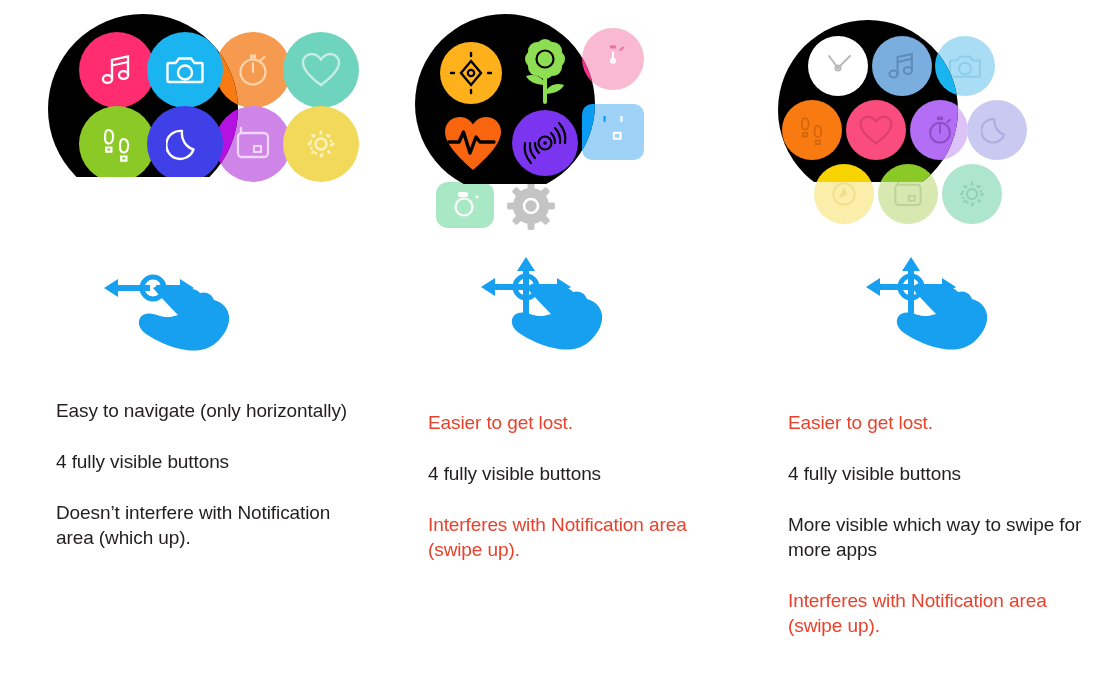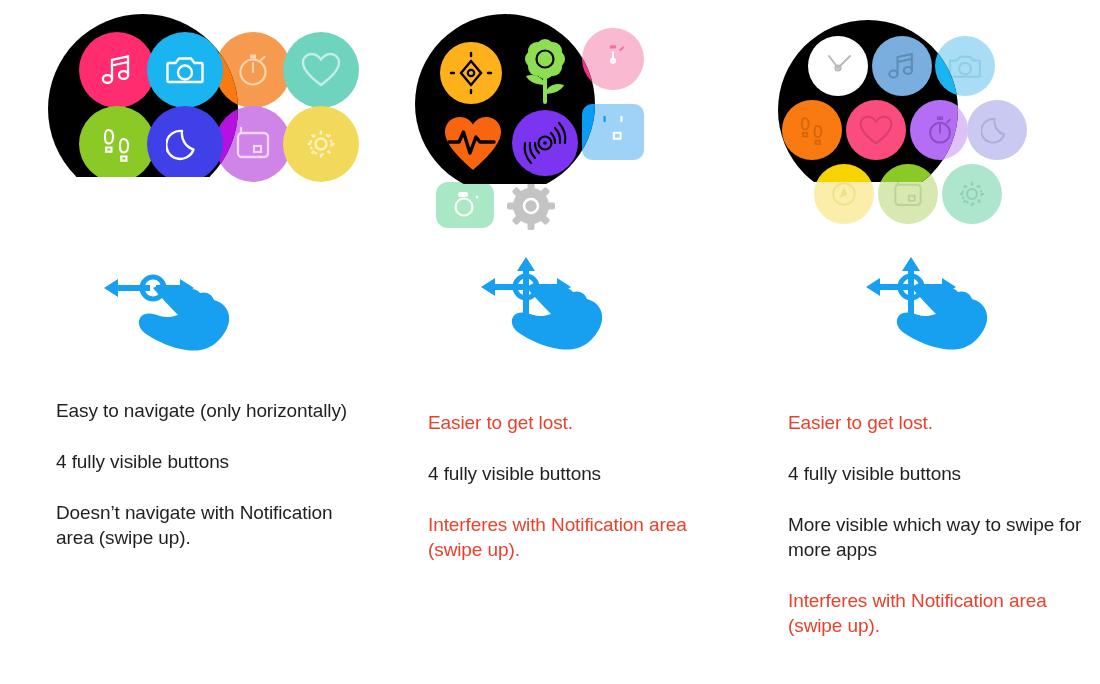--- a/index.html
+++ b/index.html
@@ -163,21 +163,21 @@
                    C128 71 132 62 131 54 C130 46 124 40 116 38
                    C114 32 108 29 102 31 C99 27 93 26 88 28
                    C85 25 80 25 76 28 L63 22 Z"></path>
         </g>
       </svg>
     </div>
 
     <div class="notes" id="notes-1">
       <p class="note">Easy to navigate (only horizontally)</p>
       <p class="note">4 fully visible buttons</p>
-      <p class="note">Doesn’t navigate with Notification area (swipe up).</p>
+      <p class="note">Doesn’t interfere with Notification area (which up).</p>
     </div>
   </div>
 
   <div class="col" id="col-2">
 
     <div class="watch-stage">
 
       <div class="bubble" style="left:182px;top:28px;width:62px;height:62px;background:#f9b9d0;">
         <svg width="34" height="34" viewBox="0 0 40 40">
           <line x1="20" y1="22" x2="20" y2="12" stroke="#ffffff" stroke-width="2.4" stroke-linecap="round"></line>

